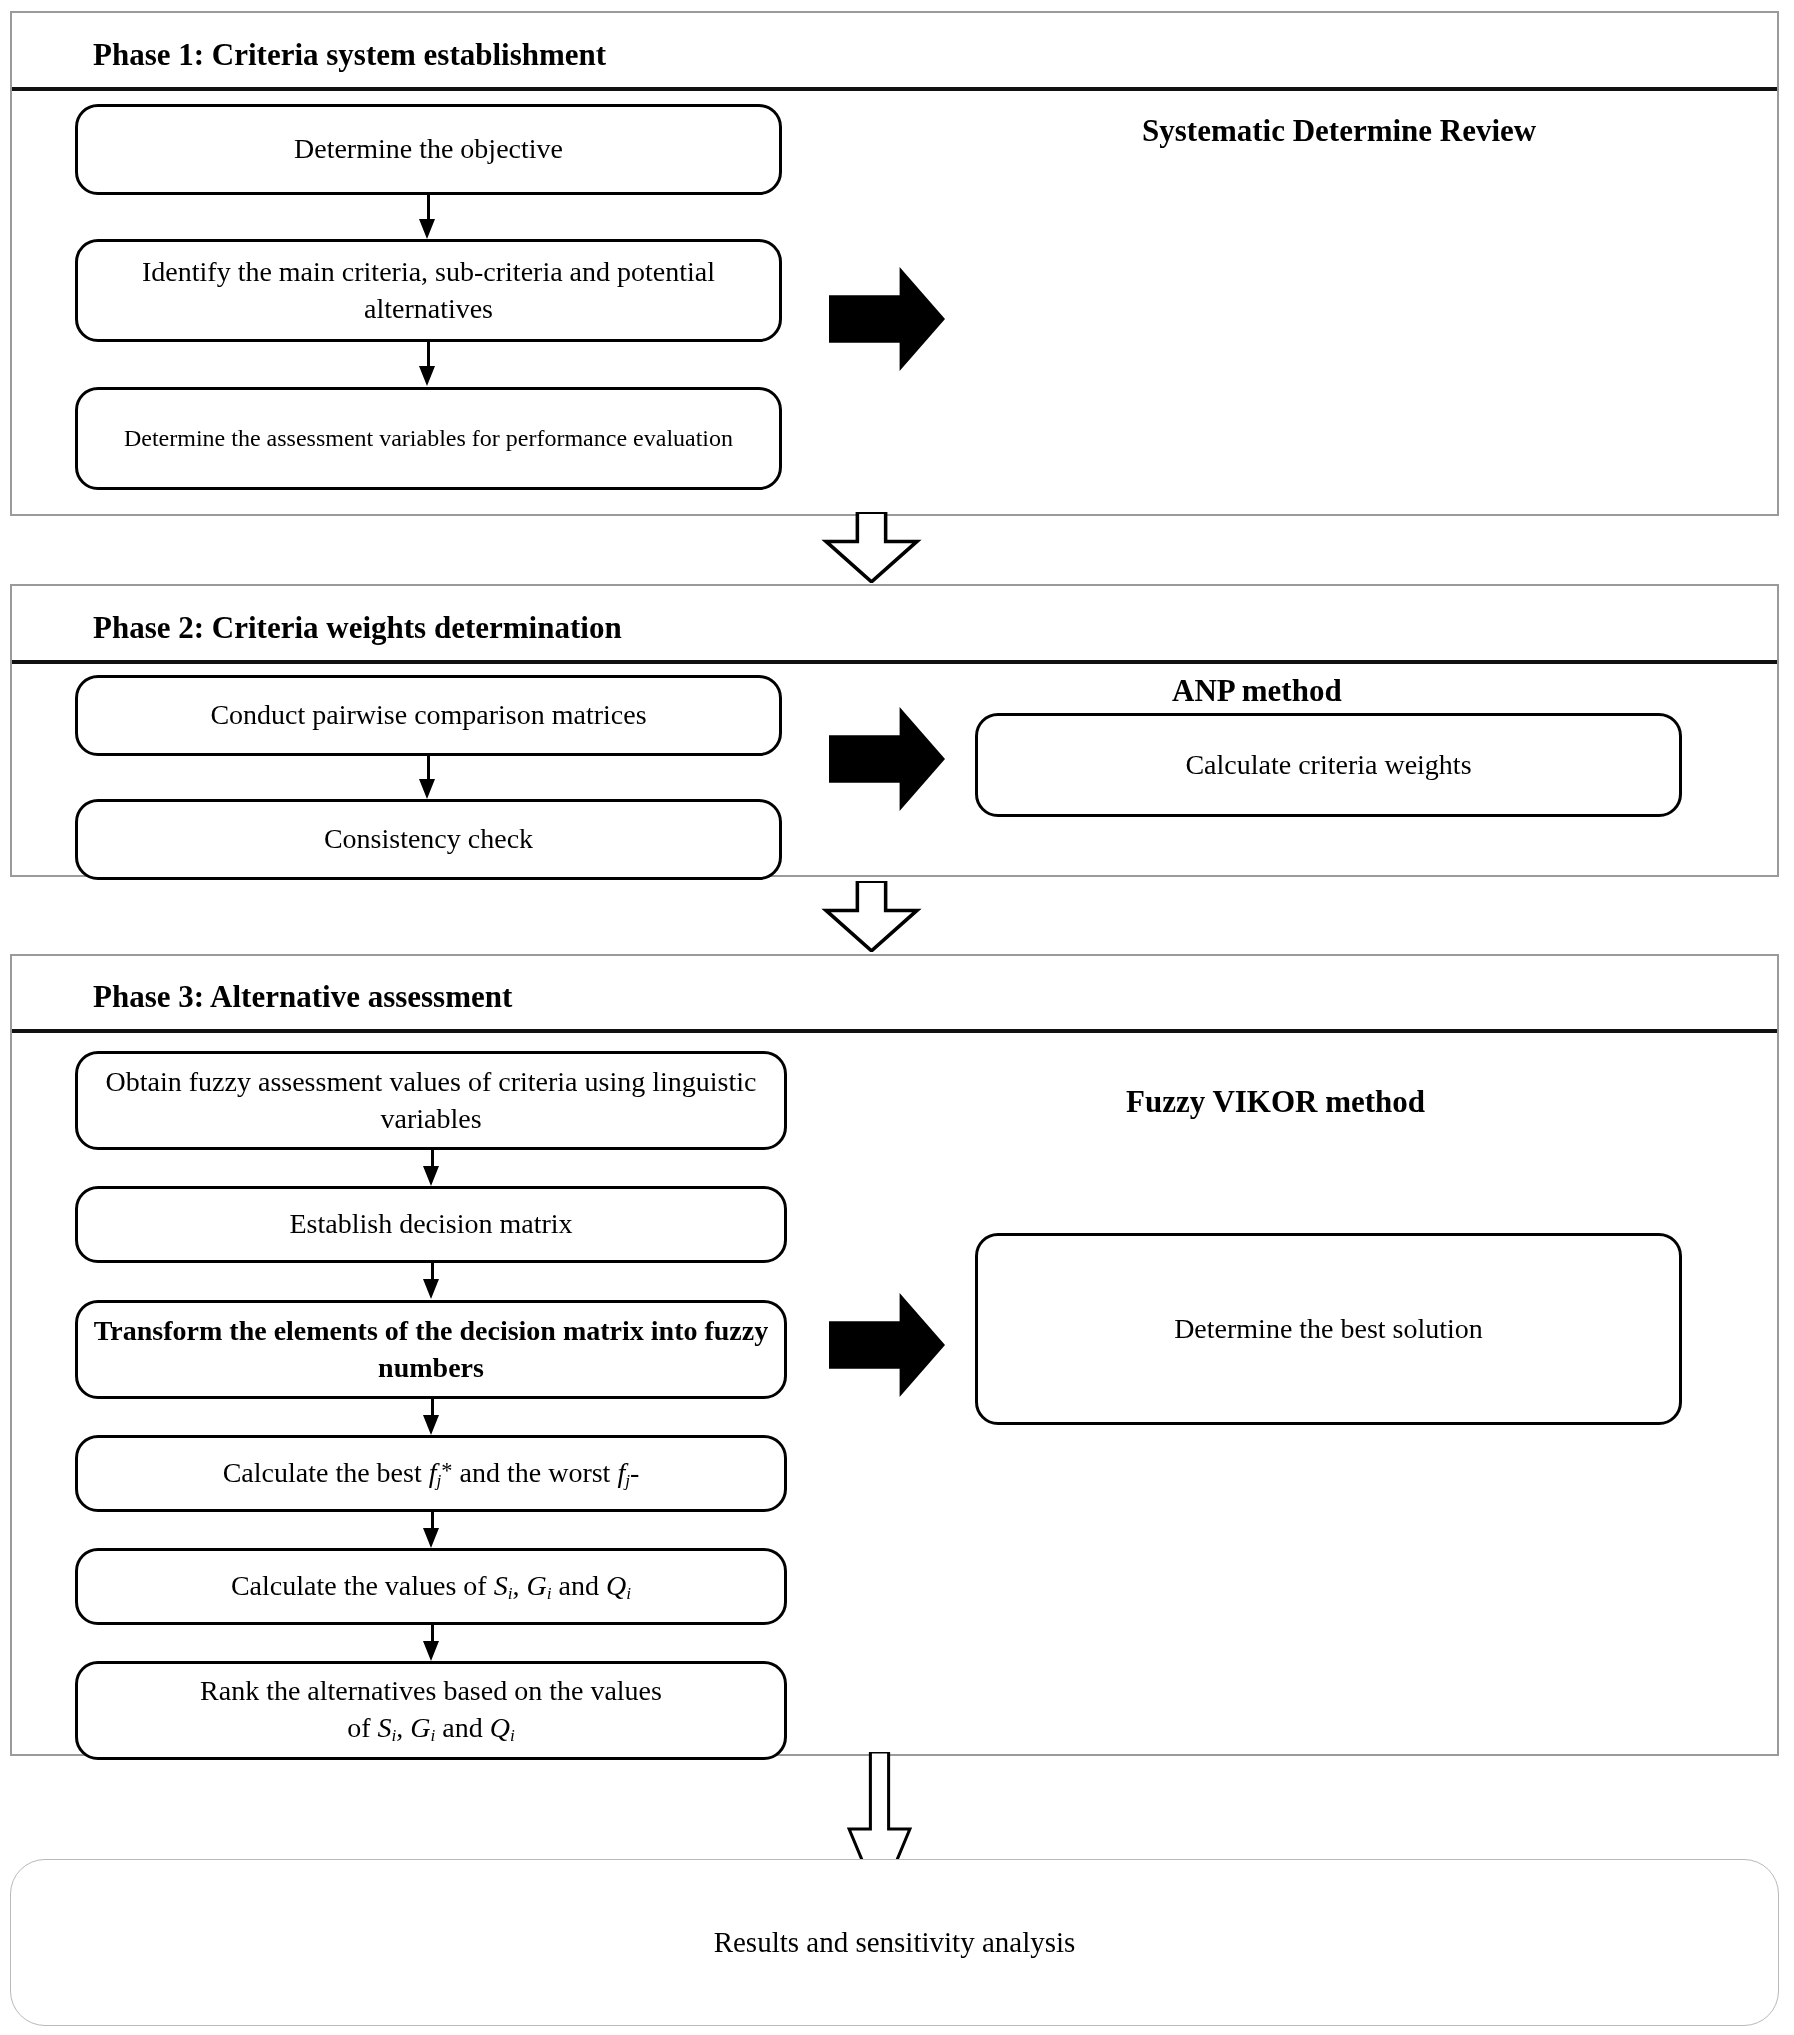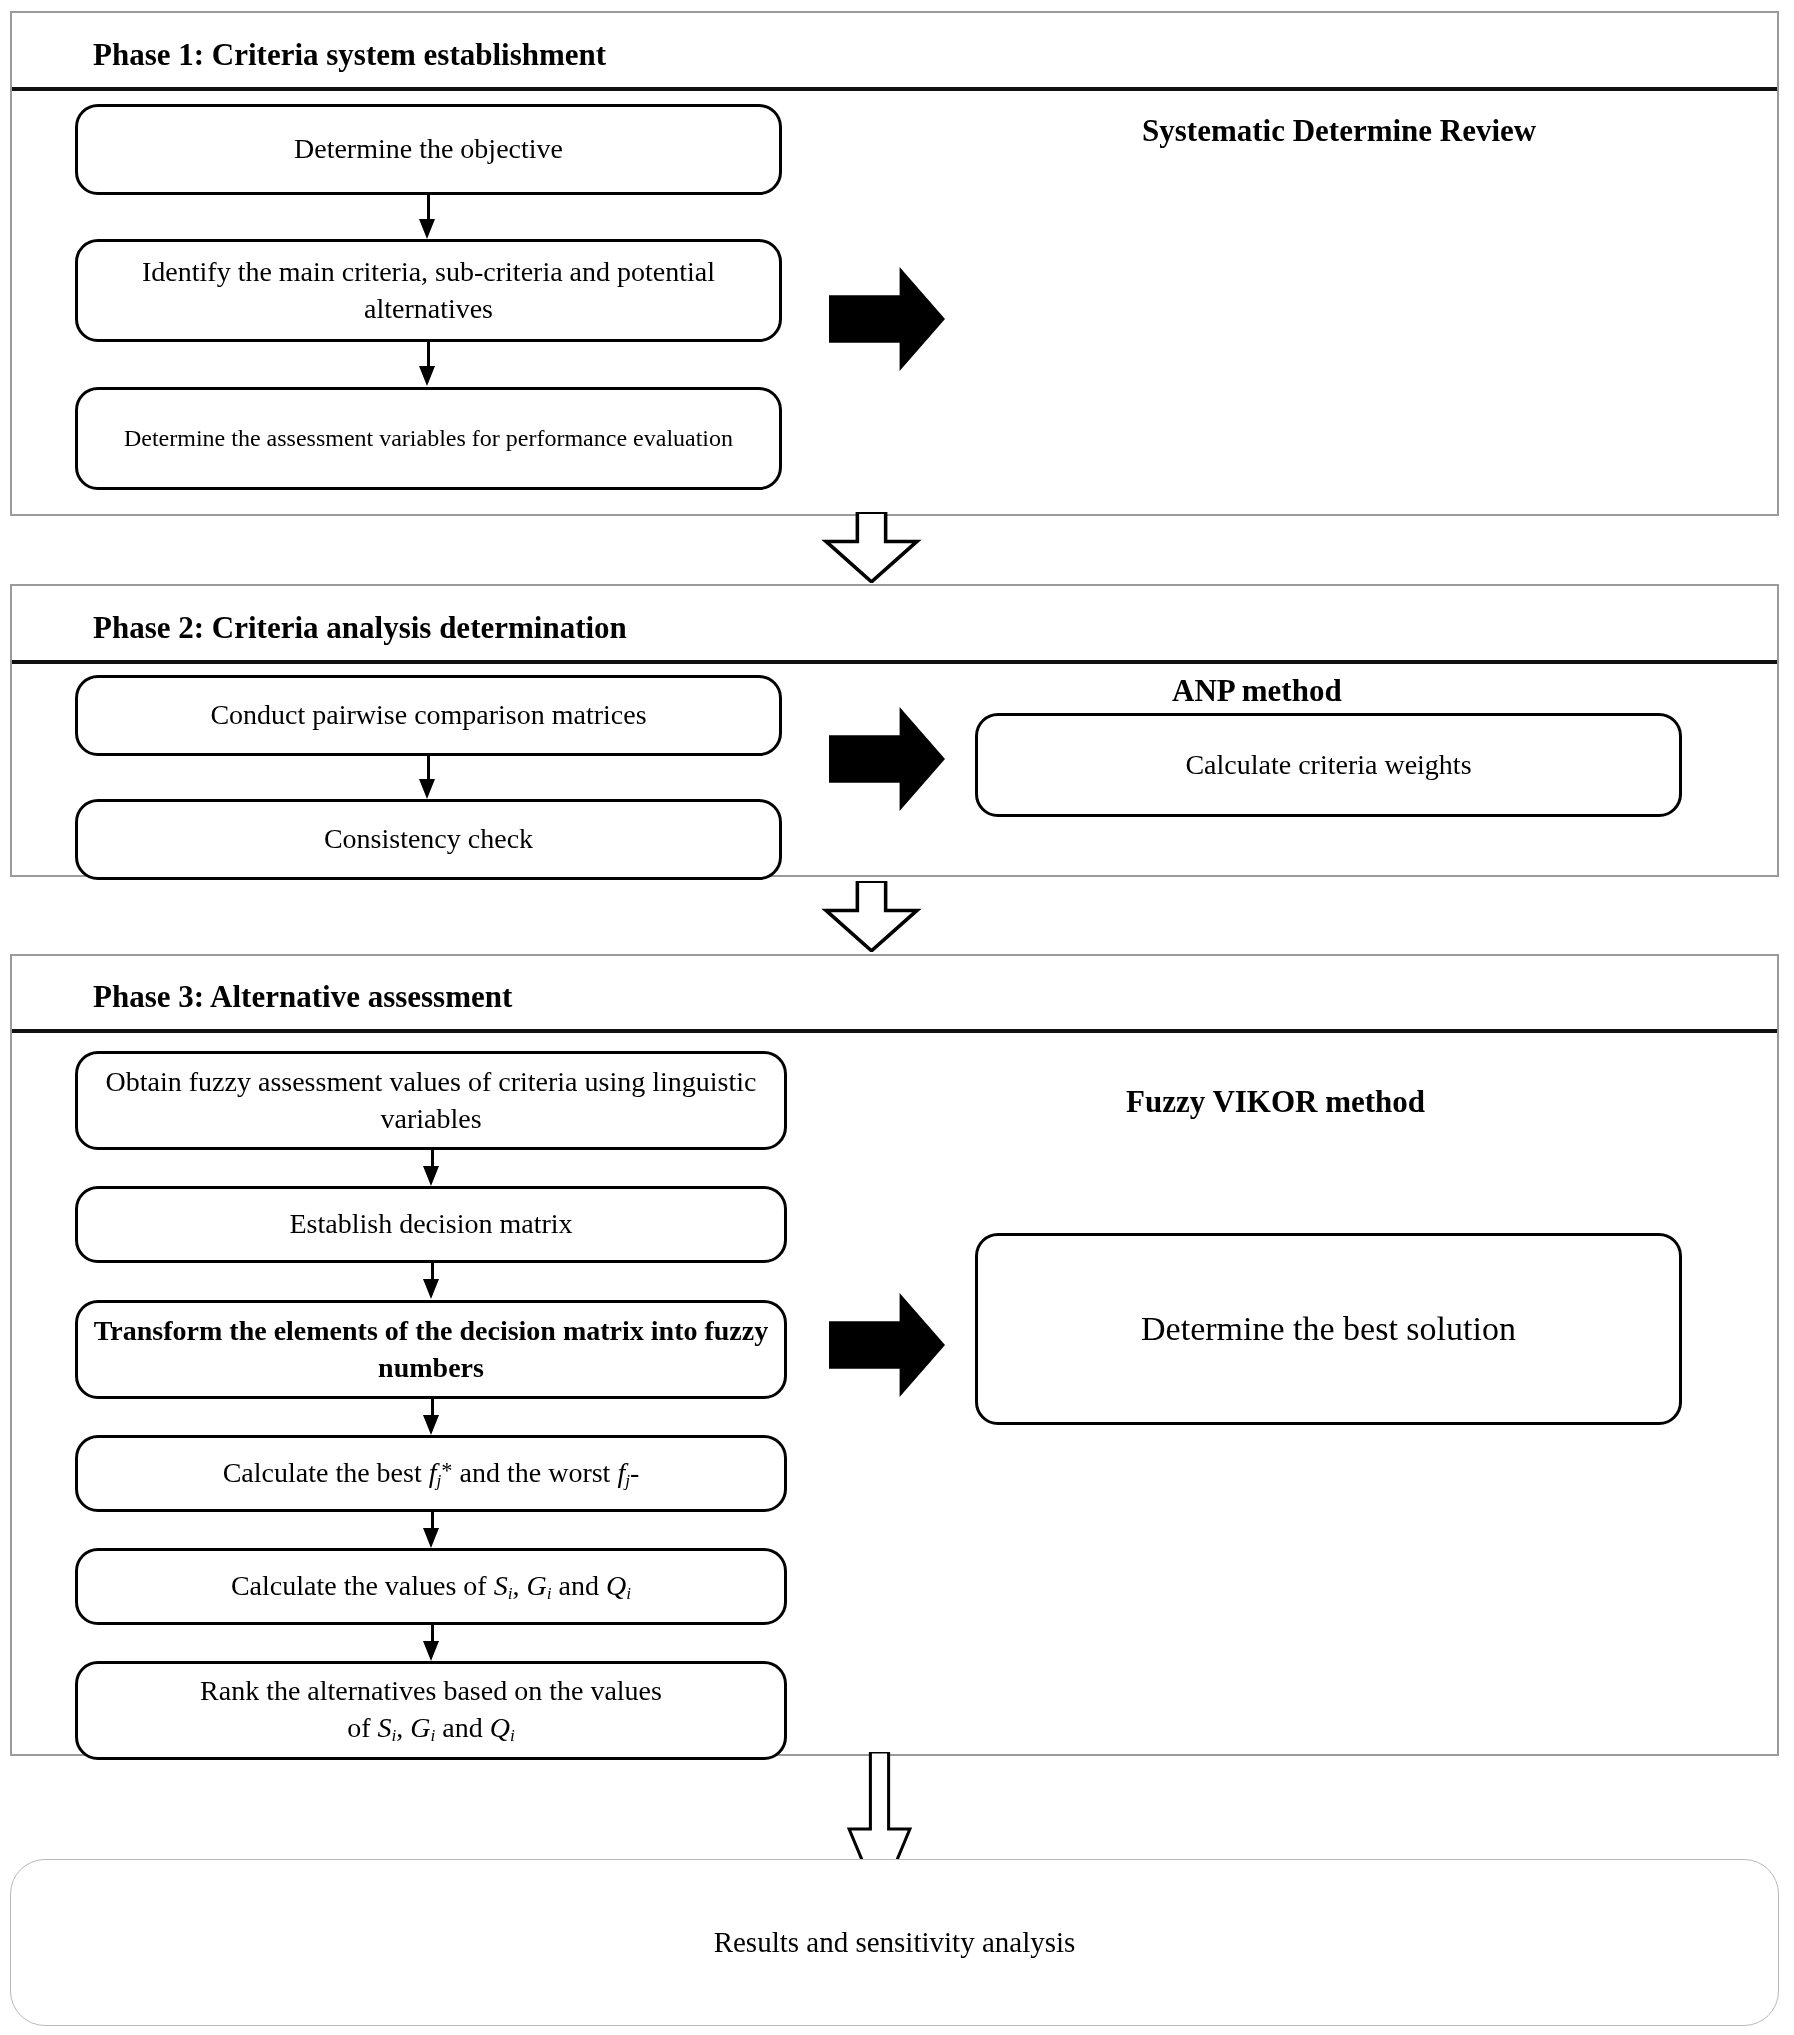--- a/index.html
+++ b/index.html
@@ -165,21 +165,21 @@
 
 
   <div class="hollow-arrow" style="left:821px; top:512px; width:101px; height:71px;">
     <svg width="101" height="71" viewBox="0 0 200 140" aria-hidden="true">
       <polygon points="72,0 128,0 128,58 190,58 100,138 10,58 72,58" fill="#ffffff" stroke="#000000" stroke-width="7"></polygon>
     </svg>
   </div>
 
   <div class="phase-frame" style="left:10px; top:584px; width:1769px; height:293px;">
     <div class="phase-title-bar" style="height:78px;"></div>
-    <div class="phase-title" style="left:81px; top:26px; font-size:31px;">Phase 2: Criteria analysis determination</div>
+    <div class="phase-title" style="left:81px; top:26px; font-size:31px;">Phase 2: Criteria weights determination</div>
   </div>
 
   <div class="pbox" style="left:75px; top:675px; width:707px; height:81px;">
     <span class="txt" style="font-size:28px;">Conduct pairwise comparison matrices</span>
   </div>
 
   <div class="vconn" style="left:418px; top:756px; width:20px; height:43px;">
     <div class="stem" style="height:28px;"></div>
     <div class="head"></div>
   </div>
@@ -269,21 +269,21 @@
 
   <div class="method-caption" style="left:1126px; top:1086px; font-size:31px;">Fuzzy VIKOR method</div>
 
   <div class="block-arrow" style="left:829px; top:1293px; width:116px; height:104px;">
     <svg width="116" height="104" viewBox="0 0 230 206" aria-hidden="true">
       <polygon points="0,56 140,56 140,0 230,103 140,206 140,150 0,150" fill="#000000"></polygon>
     </svg>
   </div>
 
   <div class="pbox" style="left:975px; top:1233px; width:707px; height:192px;">
-    <span class="txt" style="font-size:34px;">Determine the best solution</span>
+    <span class="txt" style="font-size:28px;">Determine the best solution</span>
   </div>
 
   <div class="hollow-arrow" style="left:839px; top:1752px; width:81px; height:152px;">
     <svg width="81" height="152" viewBox="0 0 160 300" aria-hidden="true">
       <polygon points="62,0 98,0 98,152 140,152 80,296 20,152 62,152" fill="#ffffff" stroke="#000000" stroke-width="6"></polygon>
     </svg>
   </div>
 
   <div class="result-box" style="left:10px; top:1859px; width:1769px; height:167px;">
     <span style="font-size:29px;">Results and sensitivity analysis</span>

